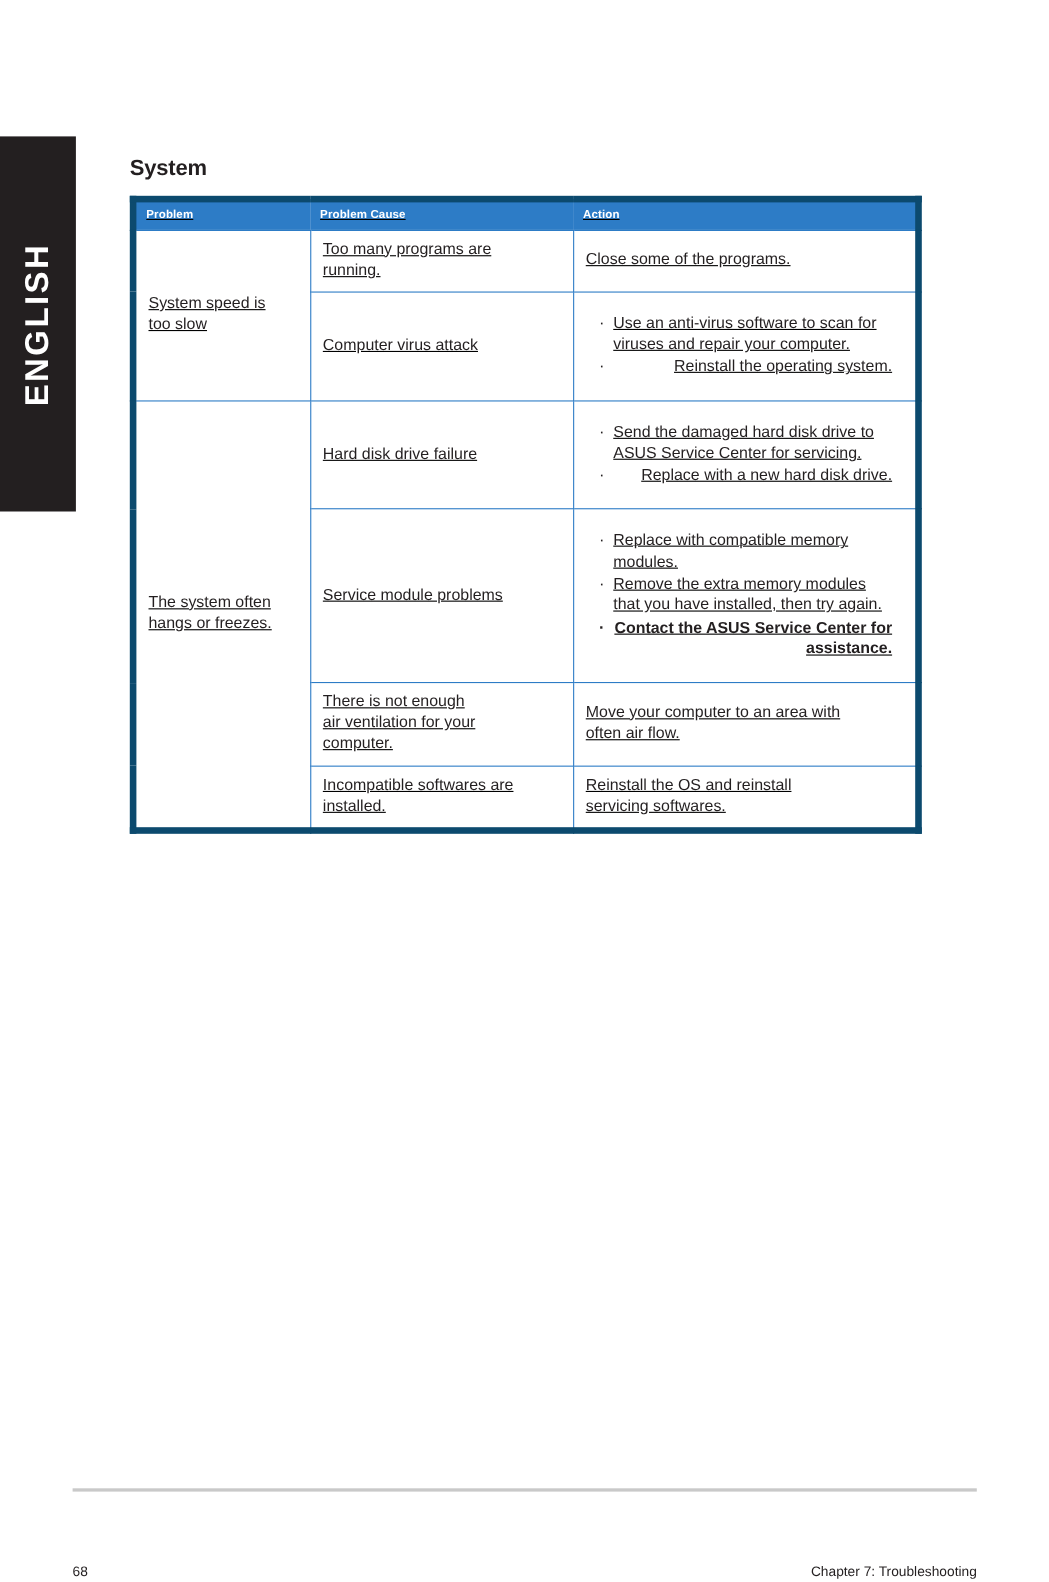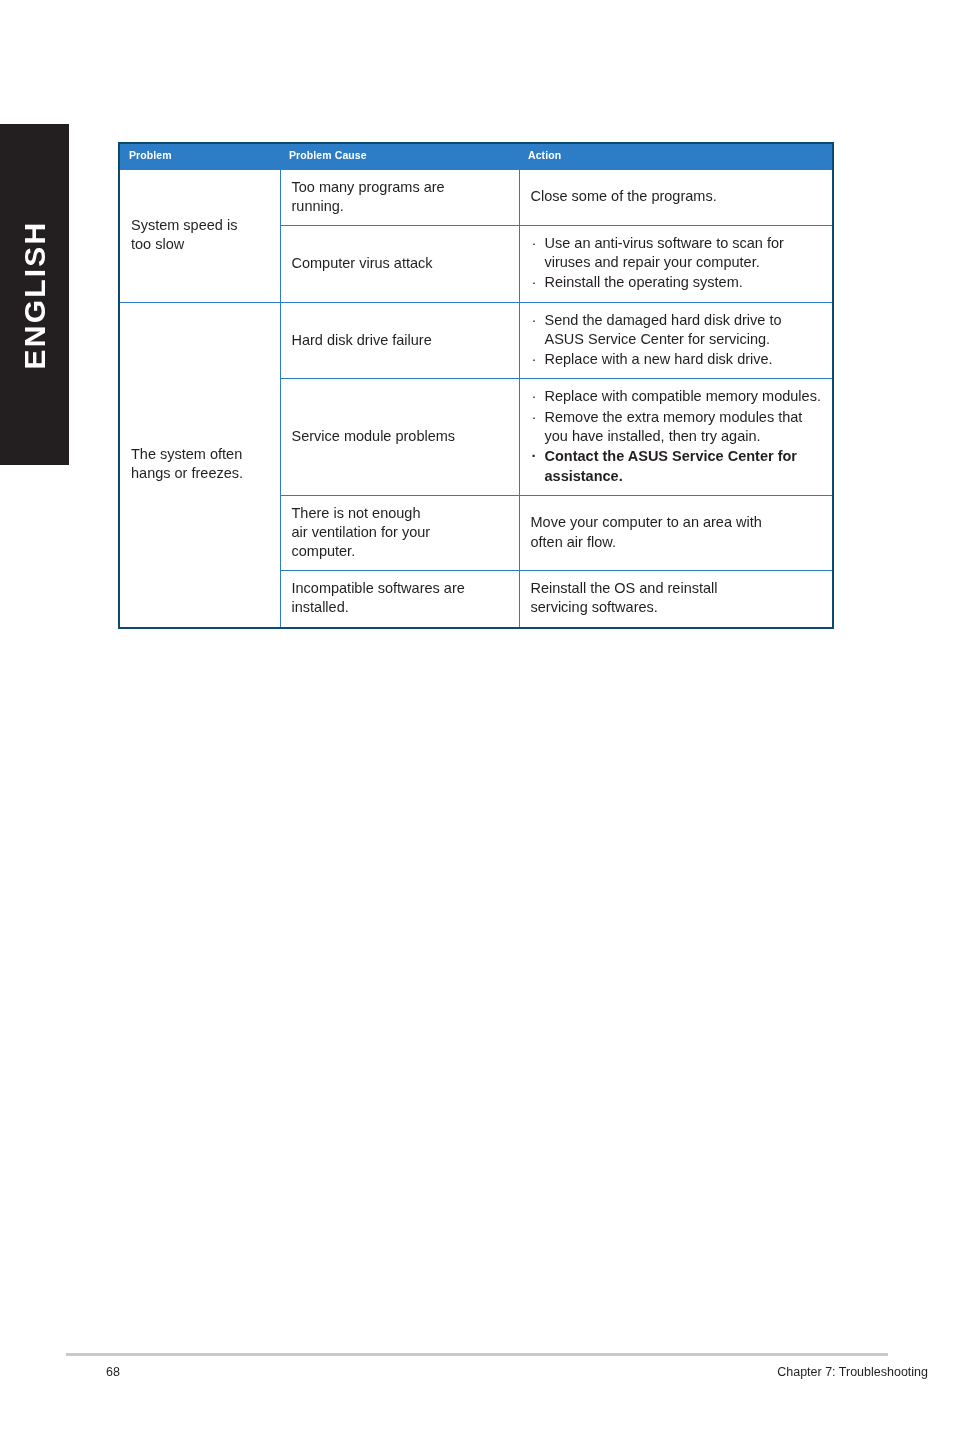--- a/index.html
+++ b/index.html
@@ -54,21 +54,22 @@
     letter-spacing: -0.2px;
     margin: 0 0 14px 0;
     line-height: 1.1;
   }
 
   
   table.tshoot {
     border-collapse: collapse;
     table-layout: fixed;
     width: 714px;
-    border: 2px solid #0c4a6e;
+    border: 6px solid #0c4a6e;
+    text-decoration: underline;
   }
   table.tshoot col.c-problem { width: 161px; }
   table.tshoot col.c-cause   { width: 239px; }
   table.tshoot col.c-action  { width: 314px; }
 
   table.tshoot thead th {
     background: #2d7cc6;
     color: #ffffff;
     font-size: 10.5px;
     font-weight: bold;
@@ -86,31 +87,31 @@
     font-size: 14.5px;
     color: #231f20;
     line-height: 1.32;
   }
   td.cell-problem { padding-left: 11px; }
   td.cell-cause   { padding-left: 13px; }
   td.cell-action  { padding-left: 14px; }
 
   
   ul.blist {
-    margin: 0;
+    margin: 11px;
     padding: 0;
     list-style: none;
   }
   ul.blist li {
     position: relative;
     padding-left: 14px;
     margin: 0 0 1px 0;
     line-height: 1.33;
   }
-  ul.blist li:last-child { margin-bottom: 0; }
+  ul.blist li:last-child { margin-bottom: 0; text-align: right; }
   ul.blist li::before {
     content: "\00B7";
     position: absolute;
     left: 1px;
     top: -0.07em;
     font-size: 15px;
     line-height: 1.33;
     color: #231f20;
   }
   ul.blist li.emph { font-weight: 600; }
@@ -122,41 +123,41 @@
     position: absolute;
     left: 66px;
     top: 1353px;
     width: 822px;
     height: 3px;
     background: #c9c9c9;
   }
   .footer {
     position: absolute;
     left: 66px;
-    top: 1365px;
+    top: 1422px;
     width: 822px;
     display: flex;
     justify-content: space-between;
     align-items: baseline;
     font-size: 12.5px;
     color: #231f20;
-    margin-left: 40px;
   }
   .footer .pg { letter-spacing: 0; }
   .footer .chap { letter-spacing: 0; }
 </style>
 </head>
 <body>
 
 <div class="lang-tab">
   <span class="lang-tab-label">ENGLISH</span>
 </div>
 
 <div class="content">
 
+  <h2 class="section-title">System</h2>
 
   <table class="tshoot">
     <colgroup>
       <col class="c-problem">
       <col class="c-cause">
       <col class="c-action">
     </colgroup>
     <thead>
       <tr>
         <th>Problem</th>

